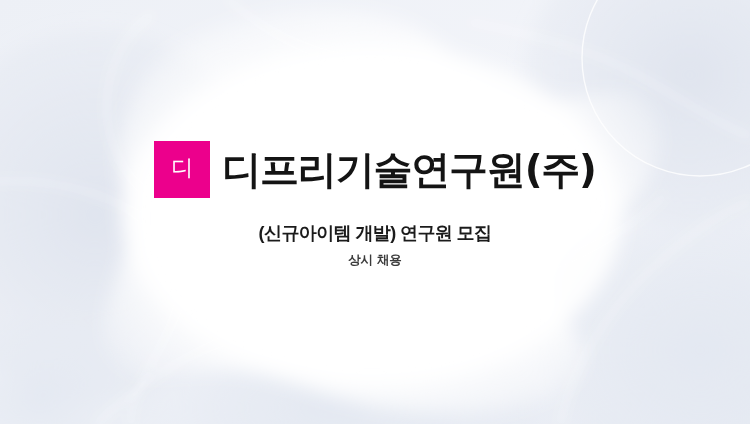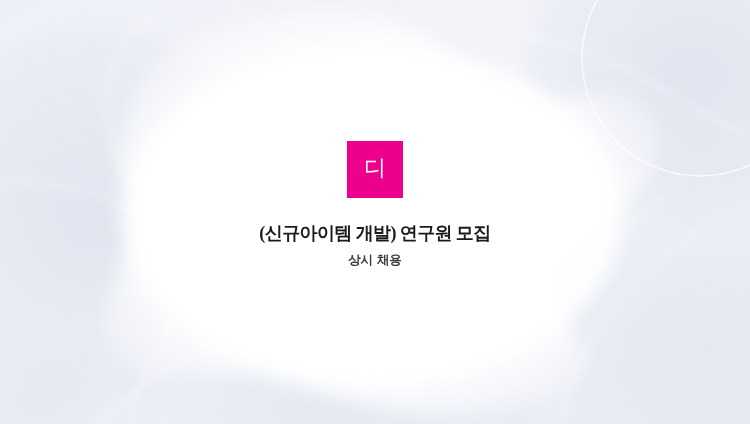--- a/index.html
+++ b/index.html
@@ -78,21 +78,21 @@
   }
 
   .subtitle {
     margin-top: 26px;
     font-size: 18px;
     font-weight: 700;
     color: #1b1b1b;
     letter-spacing: -0.6px;
     line-height: 1;
     white-space: nowrap;
-    font-family: Liberation Serif, serif;
+    font-family: Liberation Sans, sans-serif;
   }
 
   .status-line {
     margin-top: 12px;
     font-size: 12.5px;
     font-weight: 700;
     color: #3b3b3b;
     letter-spacing: -0.2px;
     line-height: 1;
     white-space: nowrap;
@@ -173,20 +173,21 @@
       <circle cx="700" cy="58" r="118"></circle>
     </g>
   </svg>
 
   <div class="content">
 
     <div class="title-row">
       <div class="logo-tile">
         <span class="logo-glyph">디</span>
       </div>
+      <h1 class="company-name">디프리기술연구원(주)</h1>
     </div>
 
     <div class="subtitle">(신규아이템 개발) 연구원 모집</div>
 
     <div class="status-line">상시 채용</div>
 
   </div>
 </div>
 
 </body></html>

